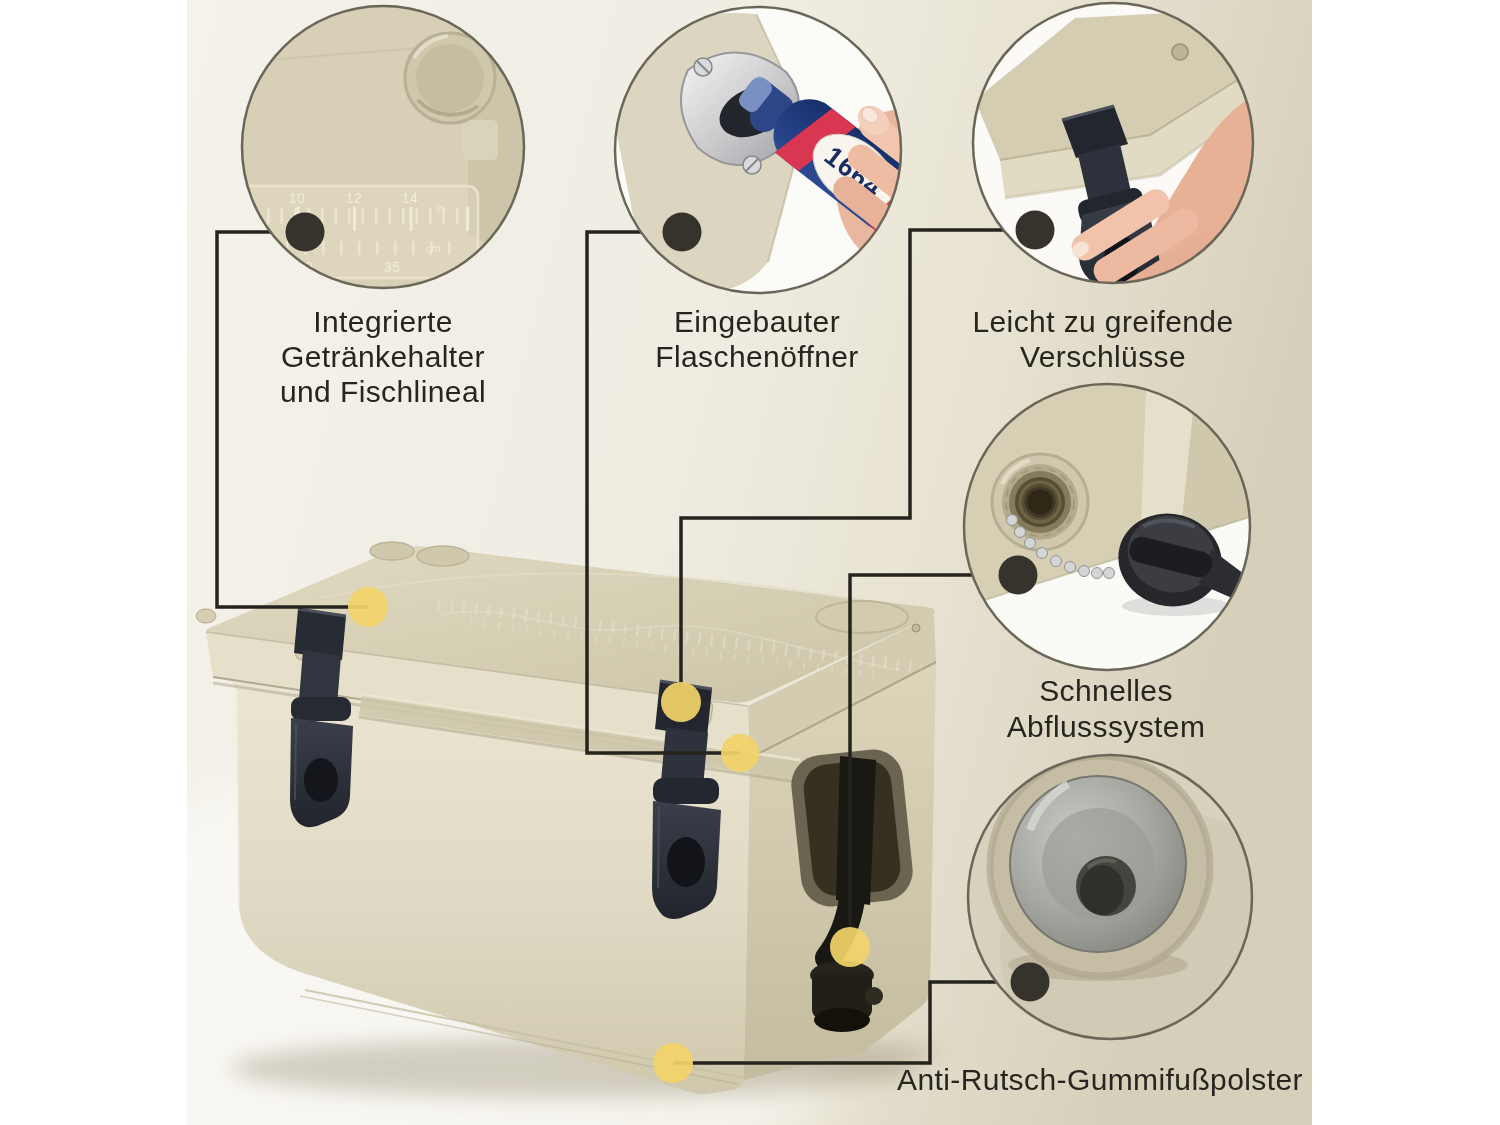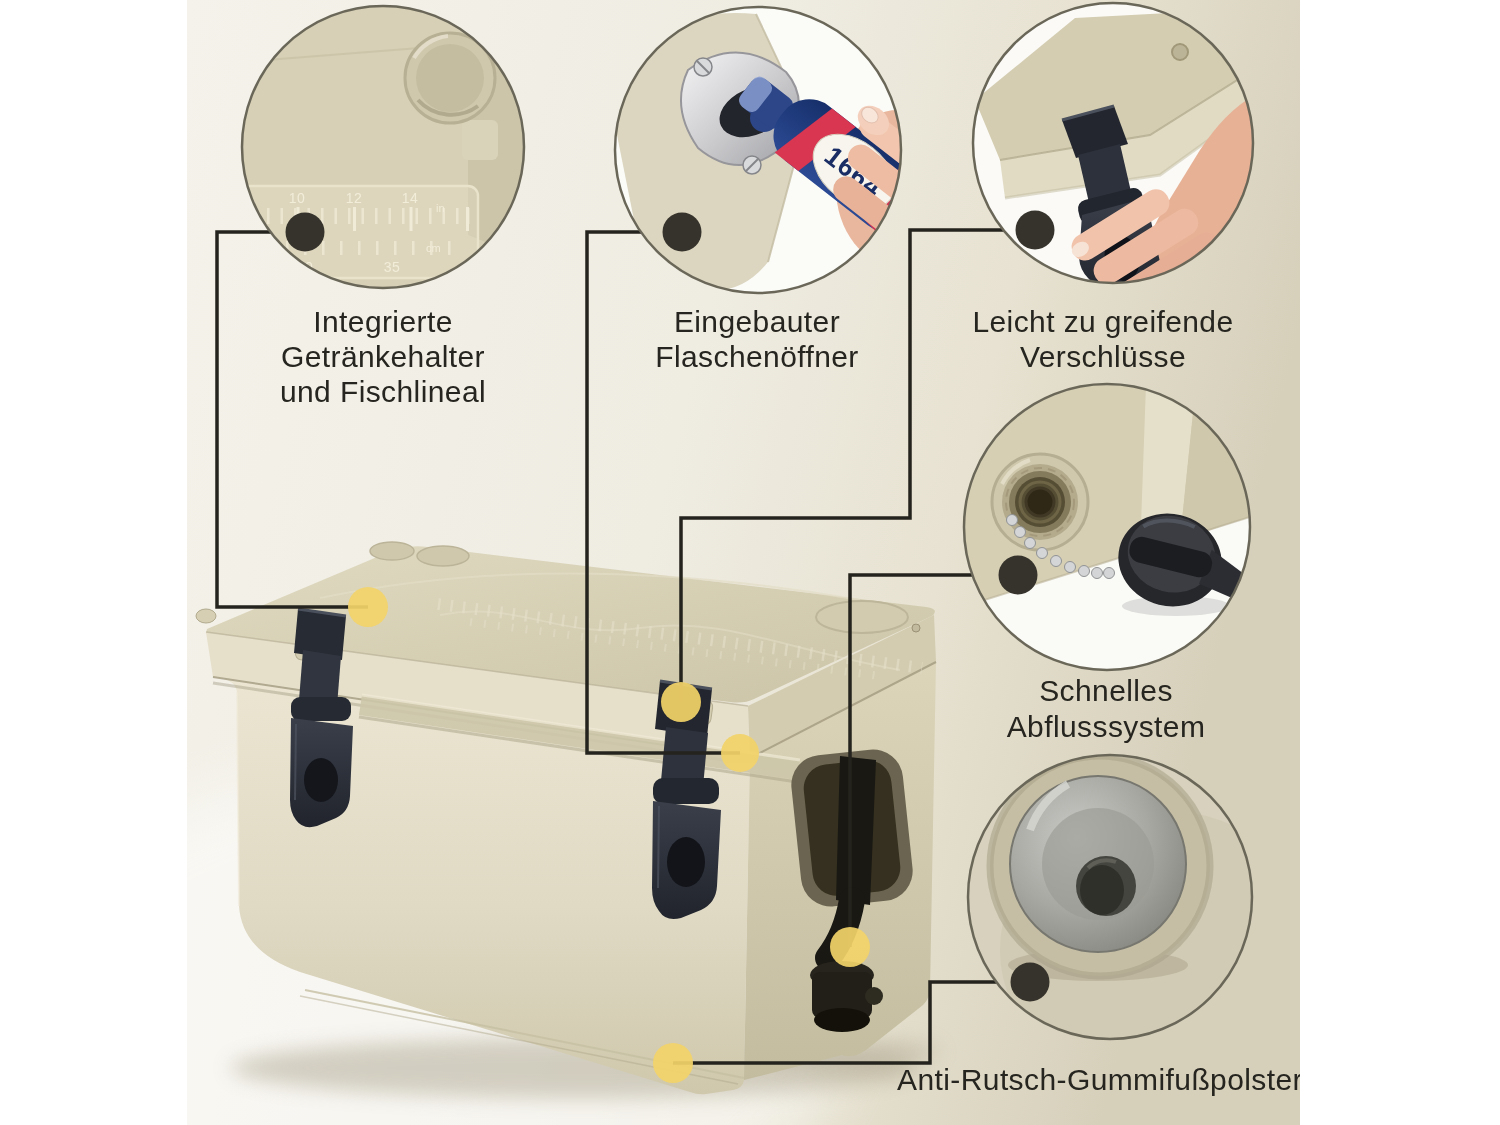--- a/index.html
+++ b/index.html
@@ -1,16 +1,16 @@
 <!DOCTYPE html>
 <html><head>
 <meta charset="utf-8">
 <style>
   html,body{margin:0;padding:0;background:#ffffff;}
-  .stage{width:1300px;height:1125px;position:relative;background:#bef264;overflow:hidden;}
+  .stage{width:1500px;height:1125px;position:relative;background:#bef264;overflow:hidden;}
   svg{display:block;}
   text{font-family:"Liberation Sans", sans-serif;}
   .feature-label{font-size:30px;fill:#26251f;letter-spacing:0.4px;}
   .ruler-num{font-size:14px;fill:#f2edd9;letter-spacing:0.5px;}
   .ruler-unit{font-size:11px;fill:#f2edd9;}
   .bottle-label{font-size:27px;font-weight:bold;fill:#1a2d64;letter-spacing:1px;}
 </style>
 </head>
 <body>
 

